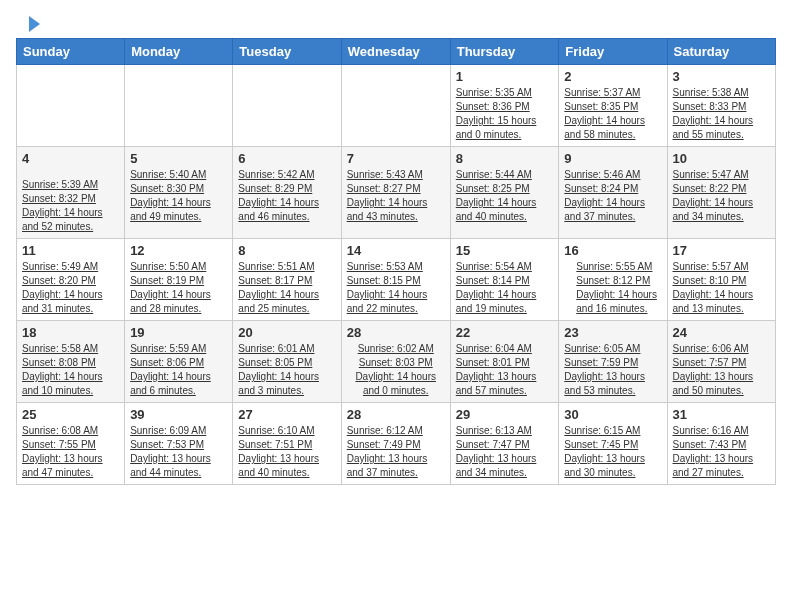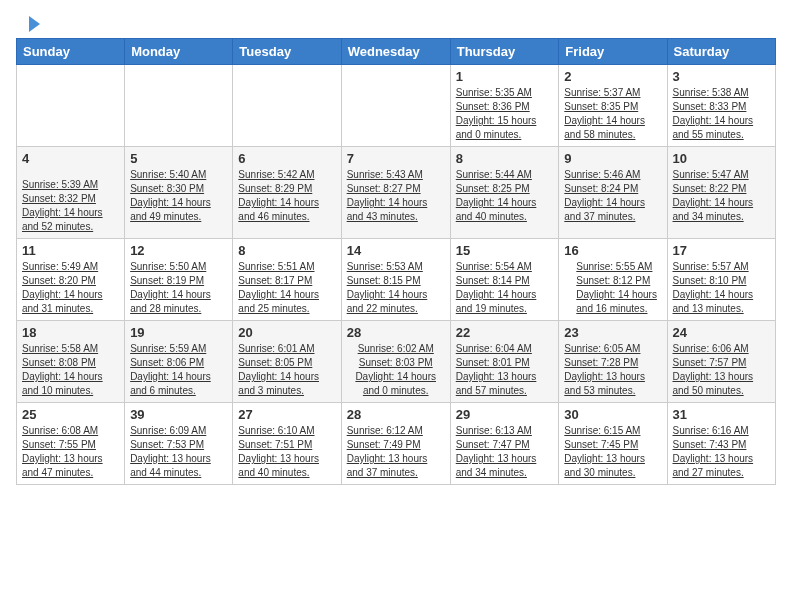--- a/index.html
+++ b/index.html
@@ -290,21 +290,21 @@
         <td>
           <span class="day-number">22</span>
           <div class="day-info" style="white-space: pre-line;">Sunrise: 6:04 AM
 Sunset: 8:01 PM
 Daylight: 13 hours
 and 57 minutes.</div>
         </td>
         <td>
           <span class="day-number">23</span>
           <div class="day-info" style="white-space: pre-line;">Sunrise: 6:05 AM
-Sunset: 7:28 PM
+Sunset: 7:59 PM
 Daylight: 13 hours
 and 53 minutes.</div>
         </td>
         <td>
           <span class="day-number">24</span>
           <div class="day-info" style="white-space: pre-line;">Sunrise: 6:06 AM
 Sunset: 7:57 PM
 Daylight: 13 hours
 and 50 minutes.</div>
         </td>

